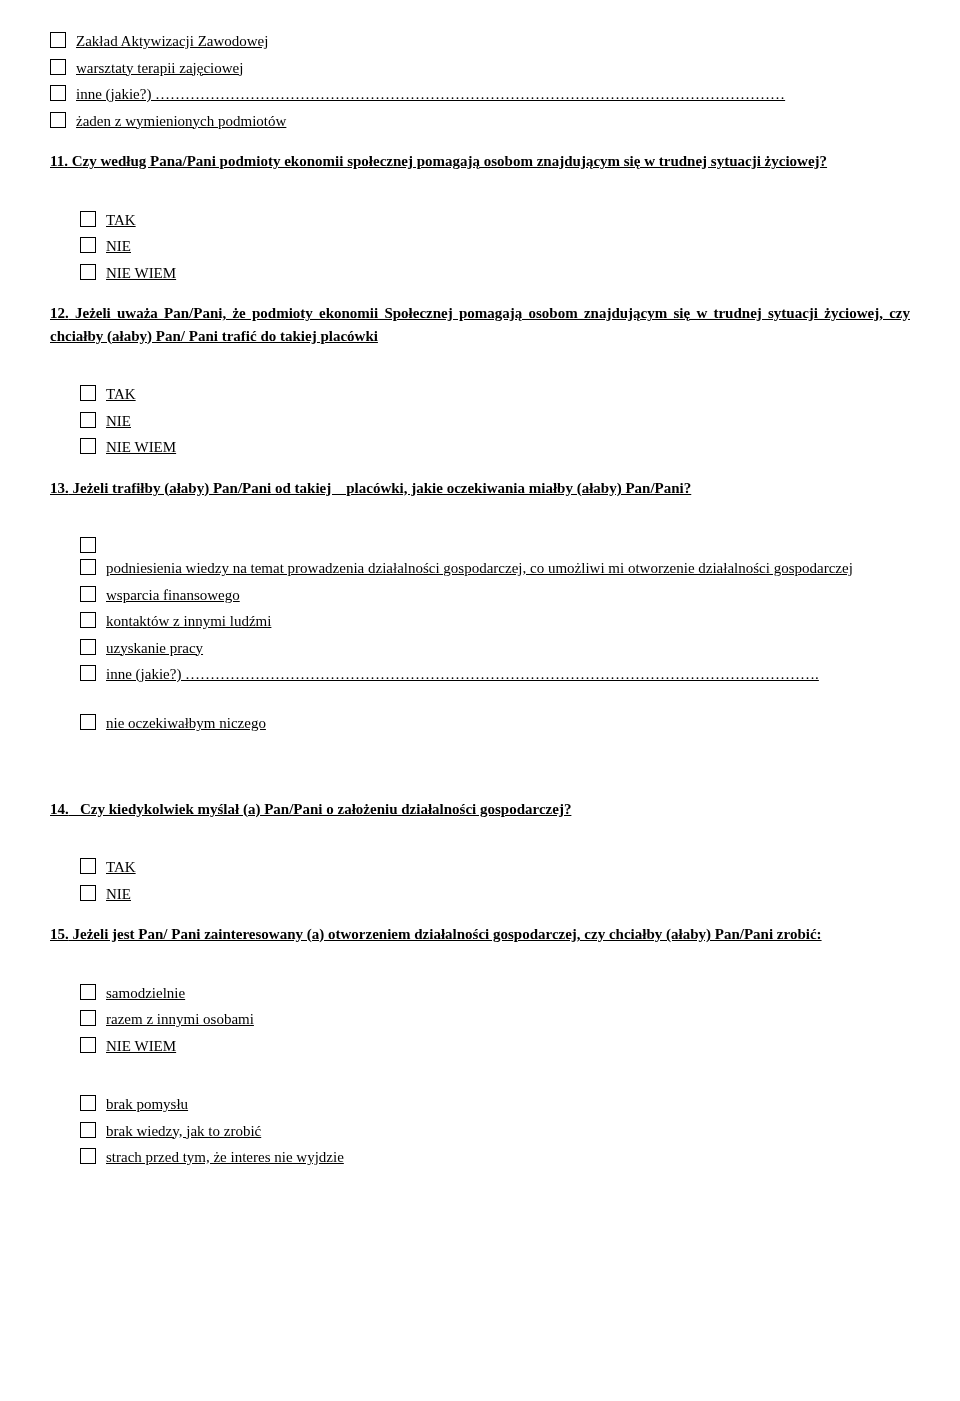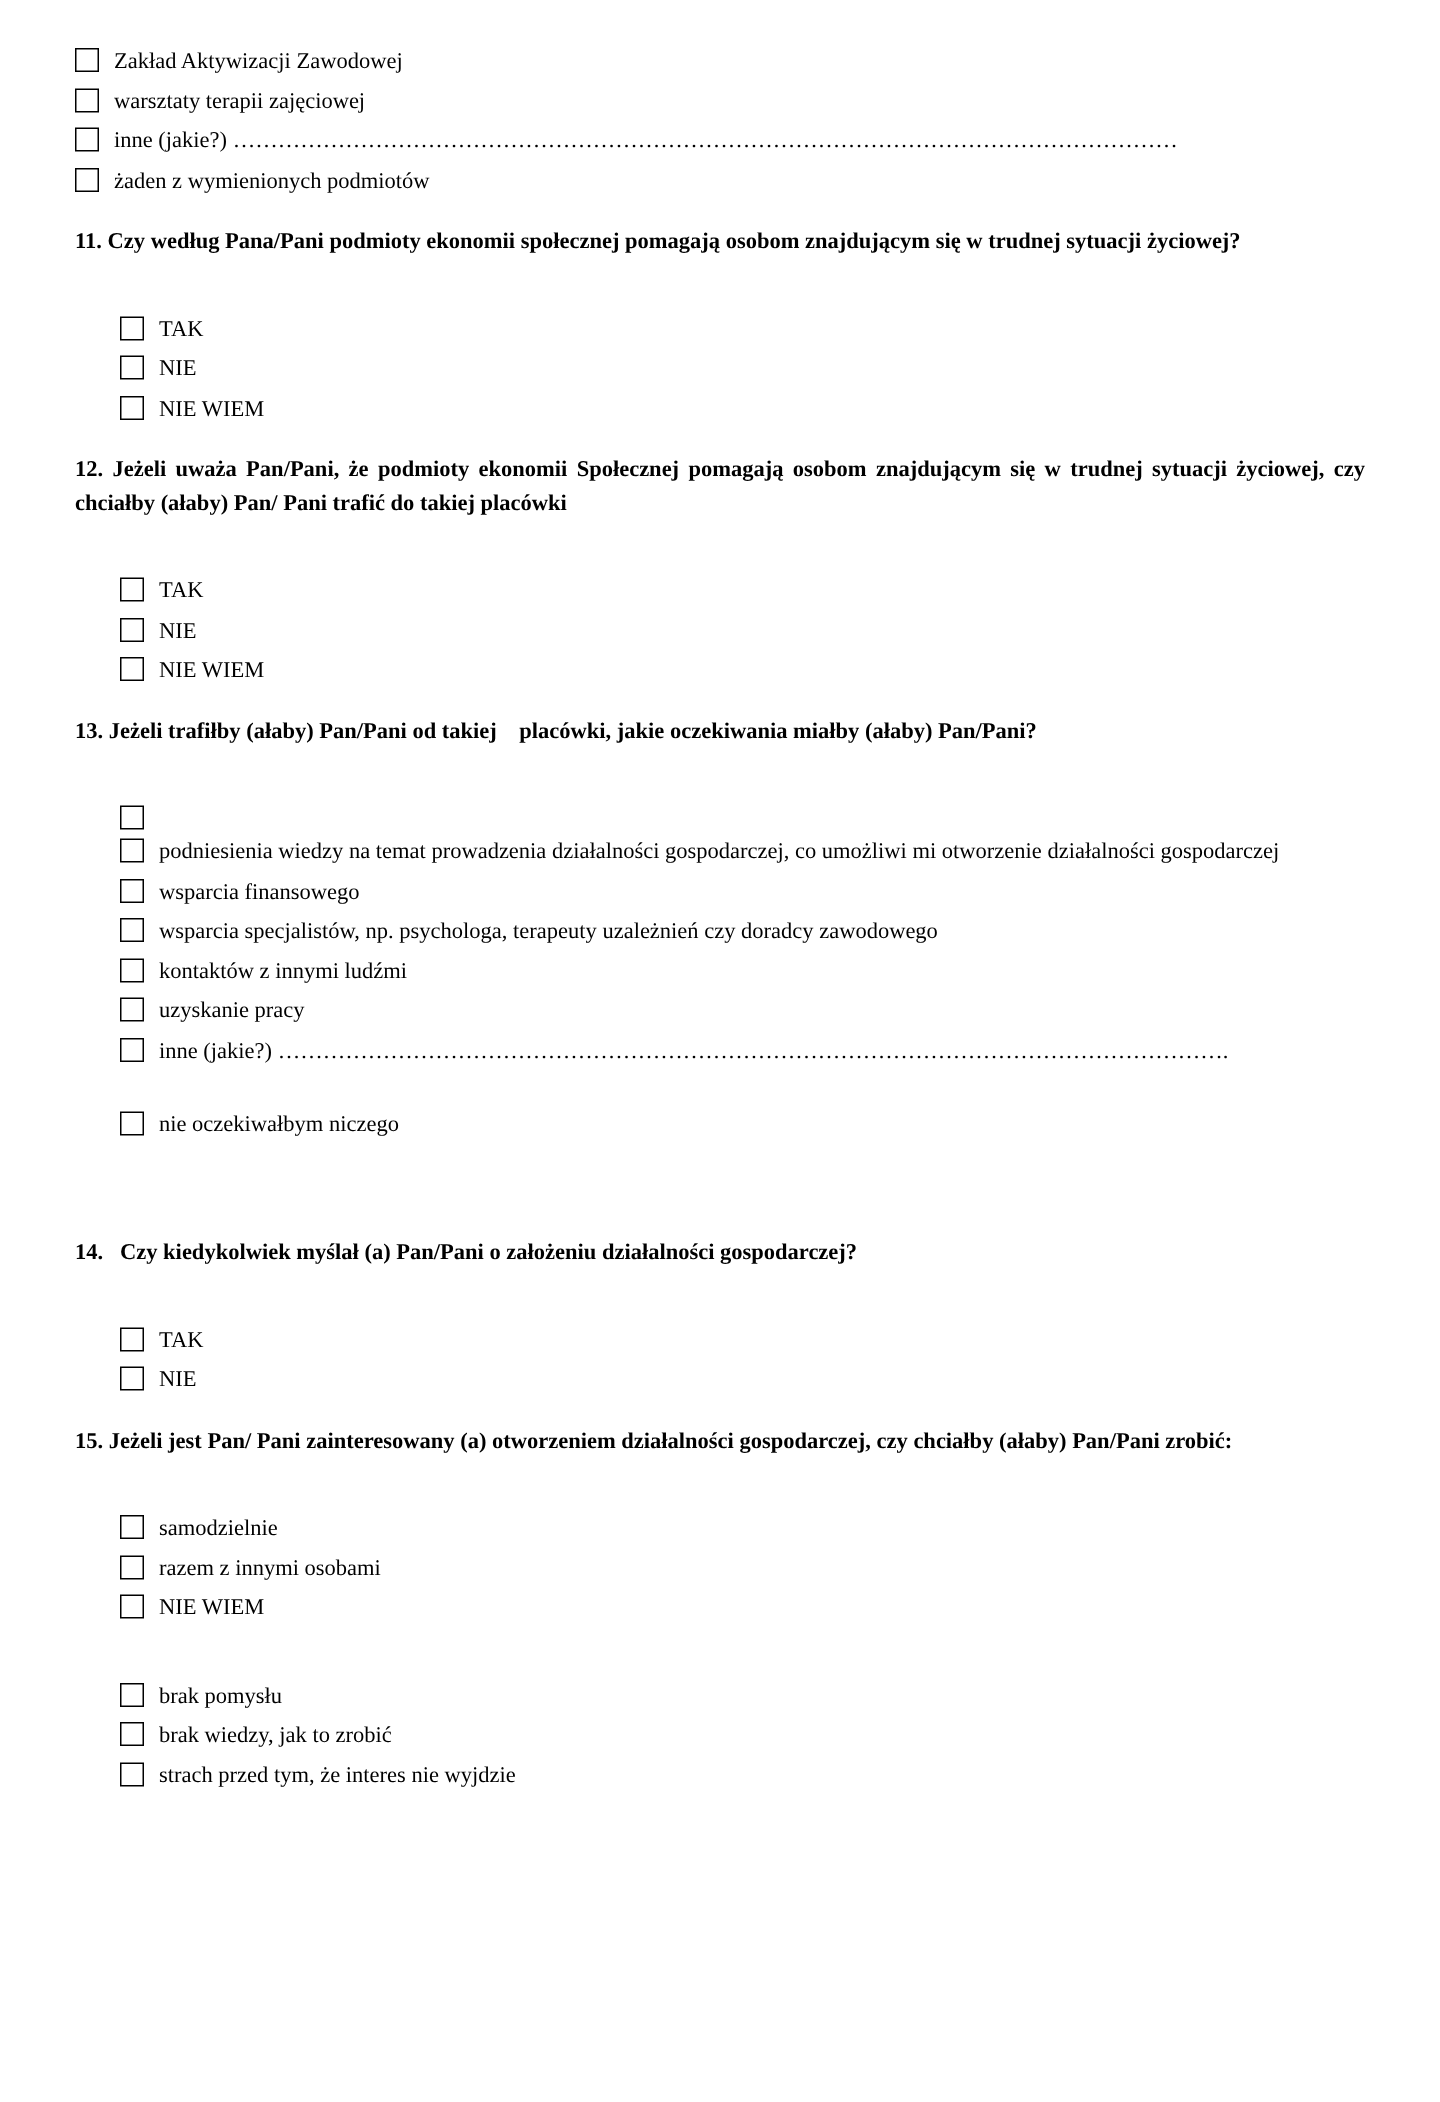--- a/index.html
+++ b/index.html
@@ -11,25 +11,27 @@
       padding: 30px 50px 30px 50px;
       line-height: 1.5;
     }
     .section {
       margin-bottom: 18px;
     }
     .question-text {
       font-weight: bold;
       text-align: justify;
       margin-bottom: 8px;
+      text-decoration: underline;
     }
     .checkbox-item {
       display: flex;
       align-items: flex-start;
       margin-bottom: 4px;
+      text-decoration: underline;
     }
     .checkbox-item .cb-box {
       width: 16px;
       height: 16px;
       border: 1.5px solid #000;
       display: inline-block;
       flex-shrink: 0;
       margin-right: 10px;
       margin-top: 2px;
     }
@@ -126,24 +128,20 @@
     <div class="checkbox-item">
       <span class="cb-box"></span>
       <span class="cb-label multi-line-label">podniesienia wiedzy na temat prowadzenia działalności gospodarczej, co umożliwi mi otworzenie działalności gospodarczej</span>
     </div>
     <div class="checkbox-item">
       <span class="cb-box"></span>
       <span class="cb-label">wsparcia finansowego</span>
     </div>
     <div class="checkbox-item">
       <span class="cb-box"></span>
-      <span class="cb-label multi-line-label">wsparcia specjalistów, np. psychologa, terapeuty uzależnień czy doradcy zawodowego</span>
-    </div>
-    <div class="checkbox-item">
-      <span class="cb-box"></span>
       <span class="cb-label">kontaktów z innymi ludźmi</span>
     </div>
     <div class="checkbox-item">
       <span class="cb-box"></span>
       <span class="cb-label">uzyskanie pracy</span>
     </div>
     <div class="checkbox-item">
       <span class="cb-box"></span>
       <span class="cb-label">inne (jakie?) ……………………………………………………………………………………………………………….</span>
     </div>

